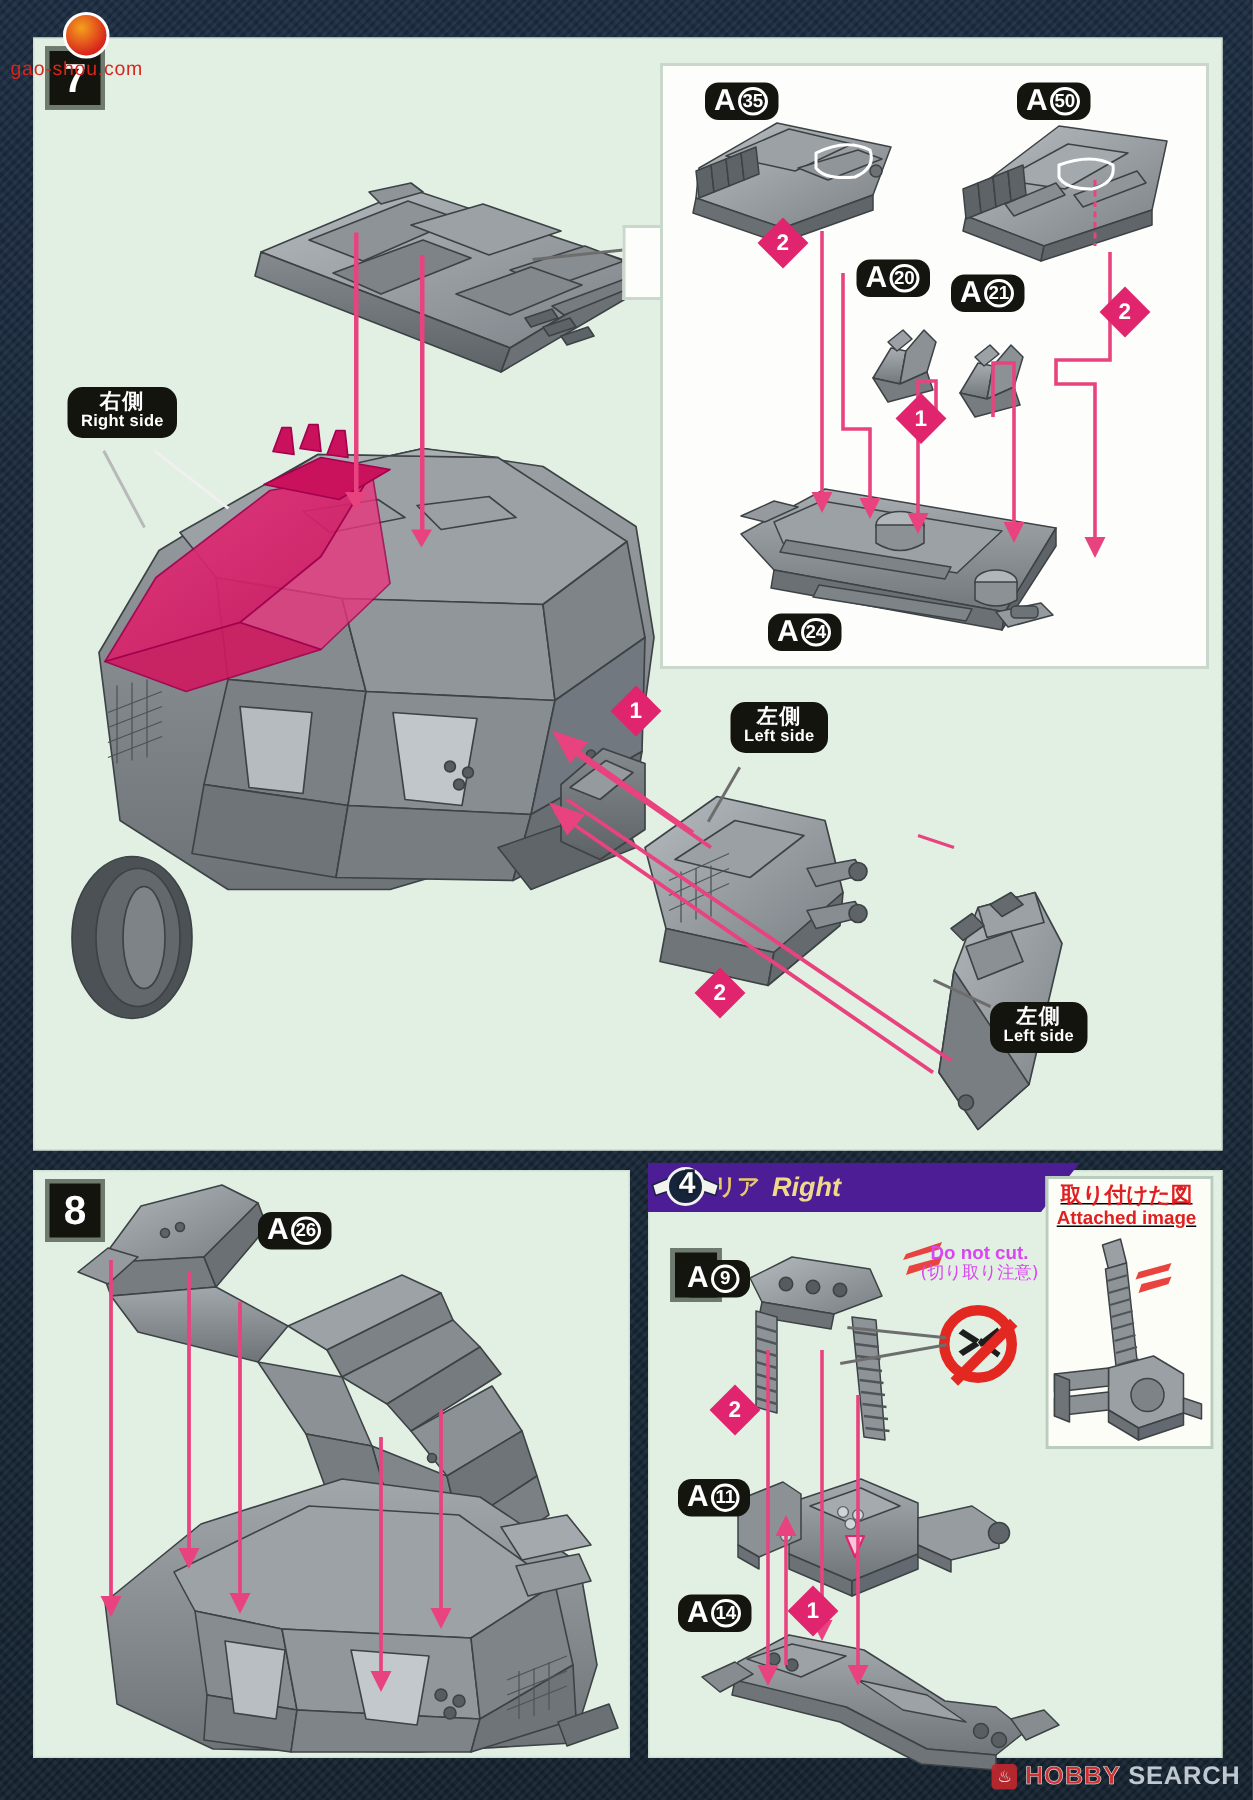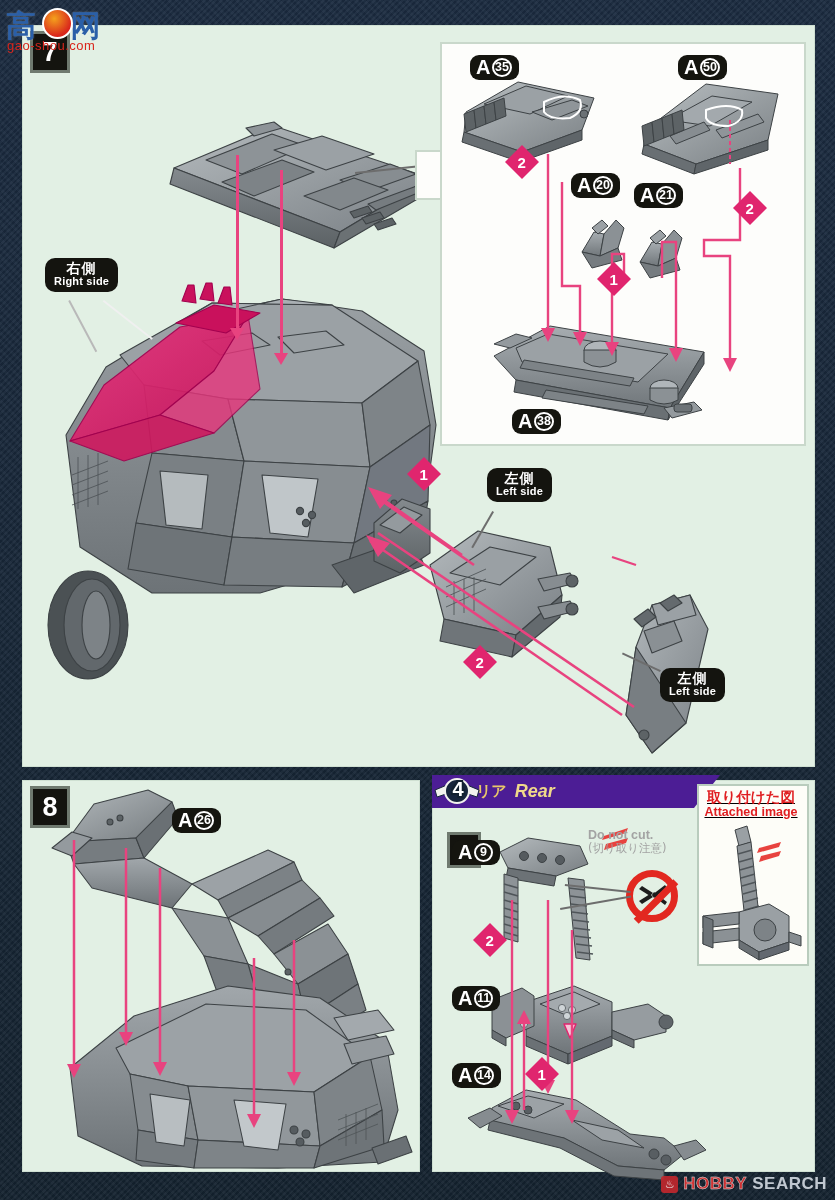--- a/index.html
+++ b/index.html
@@ -63,21 +63,21 @@
      font-family:"DejaVu Sans",sans-serif;}
   .banner .en{color:#f0d98a;font-size:18px;font-weight:bold;font-style:italic;}
   .wing-badge{position:absolute;width:46px;height:30px;}
   .wing-badge .num{position:absolute;left:13px;top:-1px;width:22px;height:26px;
      color:#fff;font-size:20px;font-weight:bold;display:flex;align-items:center;
      justify-content:center;
      text-shadow:-1.6px -1.6px 0 #12202f,1.6px -1.6px 0 #12202f,
                  -1.6px 1.6px 0 #12202f,1.6px 1.6px 0 #12202f;}
 
   
-  .warn{position:absolute;text-align:left;line-height:1.15;color:#a3a3a3;}
+  .warn{position:absolute;text-align:center;line-height:1.15;color:#d946ef;}
   .warn .l1{font-size:12.5px;font-weight:600;}
   .warn .l2{font-size:11.5px;font-family:"DejaVu Sans",sans-serif;}
   .no-sign{position:absolute;width:52px;height:52px;border-radius:50%;
      border:7px solid #e22820;box-sizing:border-box;}
   .no-sign:after{content:"";position:absolute;left:-5px;top:21px;width:56px;height:7px;
      background:#e22820;transform:rotate(-45deg);transform-origin:50% 50%;}
 
   
   .att-box{position:absolute;background:#fdfdf8;border:2px solid #b9ccbd;}
   .att-title{position:absolute;width:100%;text-align:center;line-height:1.1;}
@@ -429,21 +429,21 @@
   <div class="part" style="left:571px;top:173px;">
     <span class="ltr">A</span>
     <span class="num">20</span>
   </div>
   <div class="part" style="left:634px;top:183px;">
     <span class="ltr">A</span>
     <span class="num">21</span>
   </div>
   <div class="part" style="left:512px;top:409px;">
     <span class="ltr">A</span>
-    <span class="num">38</span>
+    <span class="num">24</span>
   </div>
 
   <div class="qty" style="left:510px;top:150px;">
     <span>2</span>
   </div>
   <div class="qty" style="left:738px;top:196px;">
     <span>2</span>
   </div>
   <div class="qty" style="left:602px;top:267px;">
     <span>1</span>
@@ -545,21 +545,21 @@
 
   <div class="part" style="left:172px;top:808px;">
     <span class="ltr">A</span>
     <span class="num">26</span>
   </div>
 
   <div class="panel" style="left:432px;top:780px;width:381px;height:390px;"></div>
 
   <div class="banner" style="left:432px;top:775px;width:210px;">
     <span class="jp">リア</span>
-    <span class="en">Rear</span>
+    <span class="en">Right</span>
   </div>
   <div class="wing-badge" style="left:434px;top:777px;">
     <svg width="46" height="30" viewBox="0 0 46 30">
       <g fill="#f2f2ee" stroke="#17253c" stroke-width="1">
         <path d="M1,13 L13,8 L15,16 L3,20 Z"></path>
         <path d="M45,13 L33,8 L31,16 L43,20 Z"></path>
       </g>
       <circle cx="23" cy="14" r="12" fill="#17253c" stroke="#f2f2ee" stroke-width="2"></circle>
     </svg>
     <span class="num">4</span>
@@ -739,21 +739,20 @@
         <path d="M92,112 L104,116 L104,126 L92,122 Z" fill="#868c90"></path>
 
         <path d="M6,96 L42,92 L42,104 L6,108 Z" fill="#8b9195"></path>
         <path d="M6,112 L42,108 L42,120 L6,124 Z" fill="#8b9195"></path>
         <path d="M6,96 L6,124 L16,128 L16,100 Z" fill="#6e7478"></path>
       </g>
     </svg>
   </div>
 
   <div class="wm-logo">
-    <div class="cjk">高 网</div>
     <div class="dot"></div>
     <div class="url">gao-shou.com</div>
   </div>
 
   <div class="hs-wm">
     <div class="mark">♨</div>
     <div class="t1">HOBBY</div>
     <div class="t2">SEARCH</div>
   </div>
 

